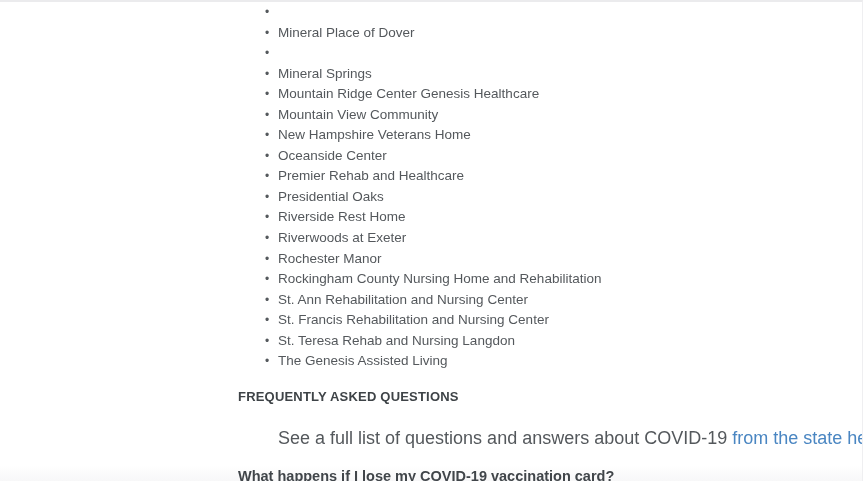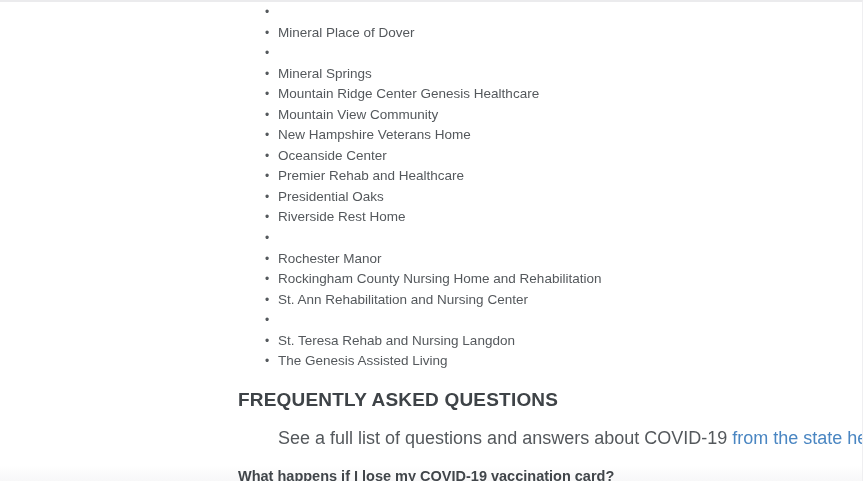--- a/index.html
+++ b/index.html
@@ -33,21 +33,21 @@
   }
   .facilities-list li .bullet {
     position: absolute;
     left: 0; top: 0;
     font-size: 12px;
     color: #54585c;
   }
   .faq-heading {
     position: absolute;
     left: 238px; top: 387px;
-    font-size: 19px;
+    font-size: 13px;
     font-weight: 700;
     letter-spacing: 0.2px;
     color: #3e4347;
     white-space: nowrap;
   }
   .faq-intro {
     position: absolute;
     left: 238px; top: 429px;
     font-size: 18px;
     line-height: 15px;
@@ -86,25 +86,25 @@
     <li><span class="bullet">•</span><span>Mineral Place of Dover</span></li>
     <li><span class="bullet">•</span></li>
     <li><span class="bullet">•</span><span>Mineral Springs</span></li>
     <li><span class="bullet">•</span><span>Mountain Ridge Center Genesis Healthcare</span></li>
     <li><span class="bullet">•</span><span>Mountain View Community</span></li>
     <li><span class="bullet">•</span><span>New Hampshire Veterans Home</span></li>
     <li><span class="bullet">•</span><span>Oceanside Center</span></li>
     <li><span class="bullet">•</span><span>Premier Rehab and Healthcare</span></li>
     <li><span class="bullet">•</span><span>Presidential Oaks</span></li>
     <li><span class="bullet">•</span><span>Riverside Rest Home</span></li>
-    <li><span class="bullet">•</span></li>
+    <li><span class="bullet">•</span><span>Riverwoods at Exeter</span></li>
     <li><span class="bullet">•</span><span>Rochester Manor</span></li>
     <li><span class="bullet">•</span><span>Rockingham County Nursing Home and Rehabilitation</span></li>
     <li><span class="bullet">•</span><span>St. Ann Rehabilitation and Nursing Center</span></li>
-    <li><span class="bullet">•</span></li>
+    <li><span class="bullet">•</span><span>St. Francis Rehabilitation and Nursing Center</span></li>
     <li><span class="bullet">•</span><span>St. Teresa Rehab and Nursing Langdon</span></li>
     <li><span class="bullet">•</span><span>The Genesis Assisted Living</span></li>
   </ul>
 
   <h2 class="faq-heading">FREQUENTLY ASKED QUESTIONS</h2>
 
   <p class="faq-intro"><span>See a full list of questions and answers about COVID-19 </span><a href="#">from the state here</a><span>.</span></p>
 
   <h3 class="faq-question">What happens if I lose my COVID-19 vaccination card?</h3>
 

